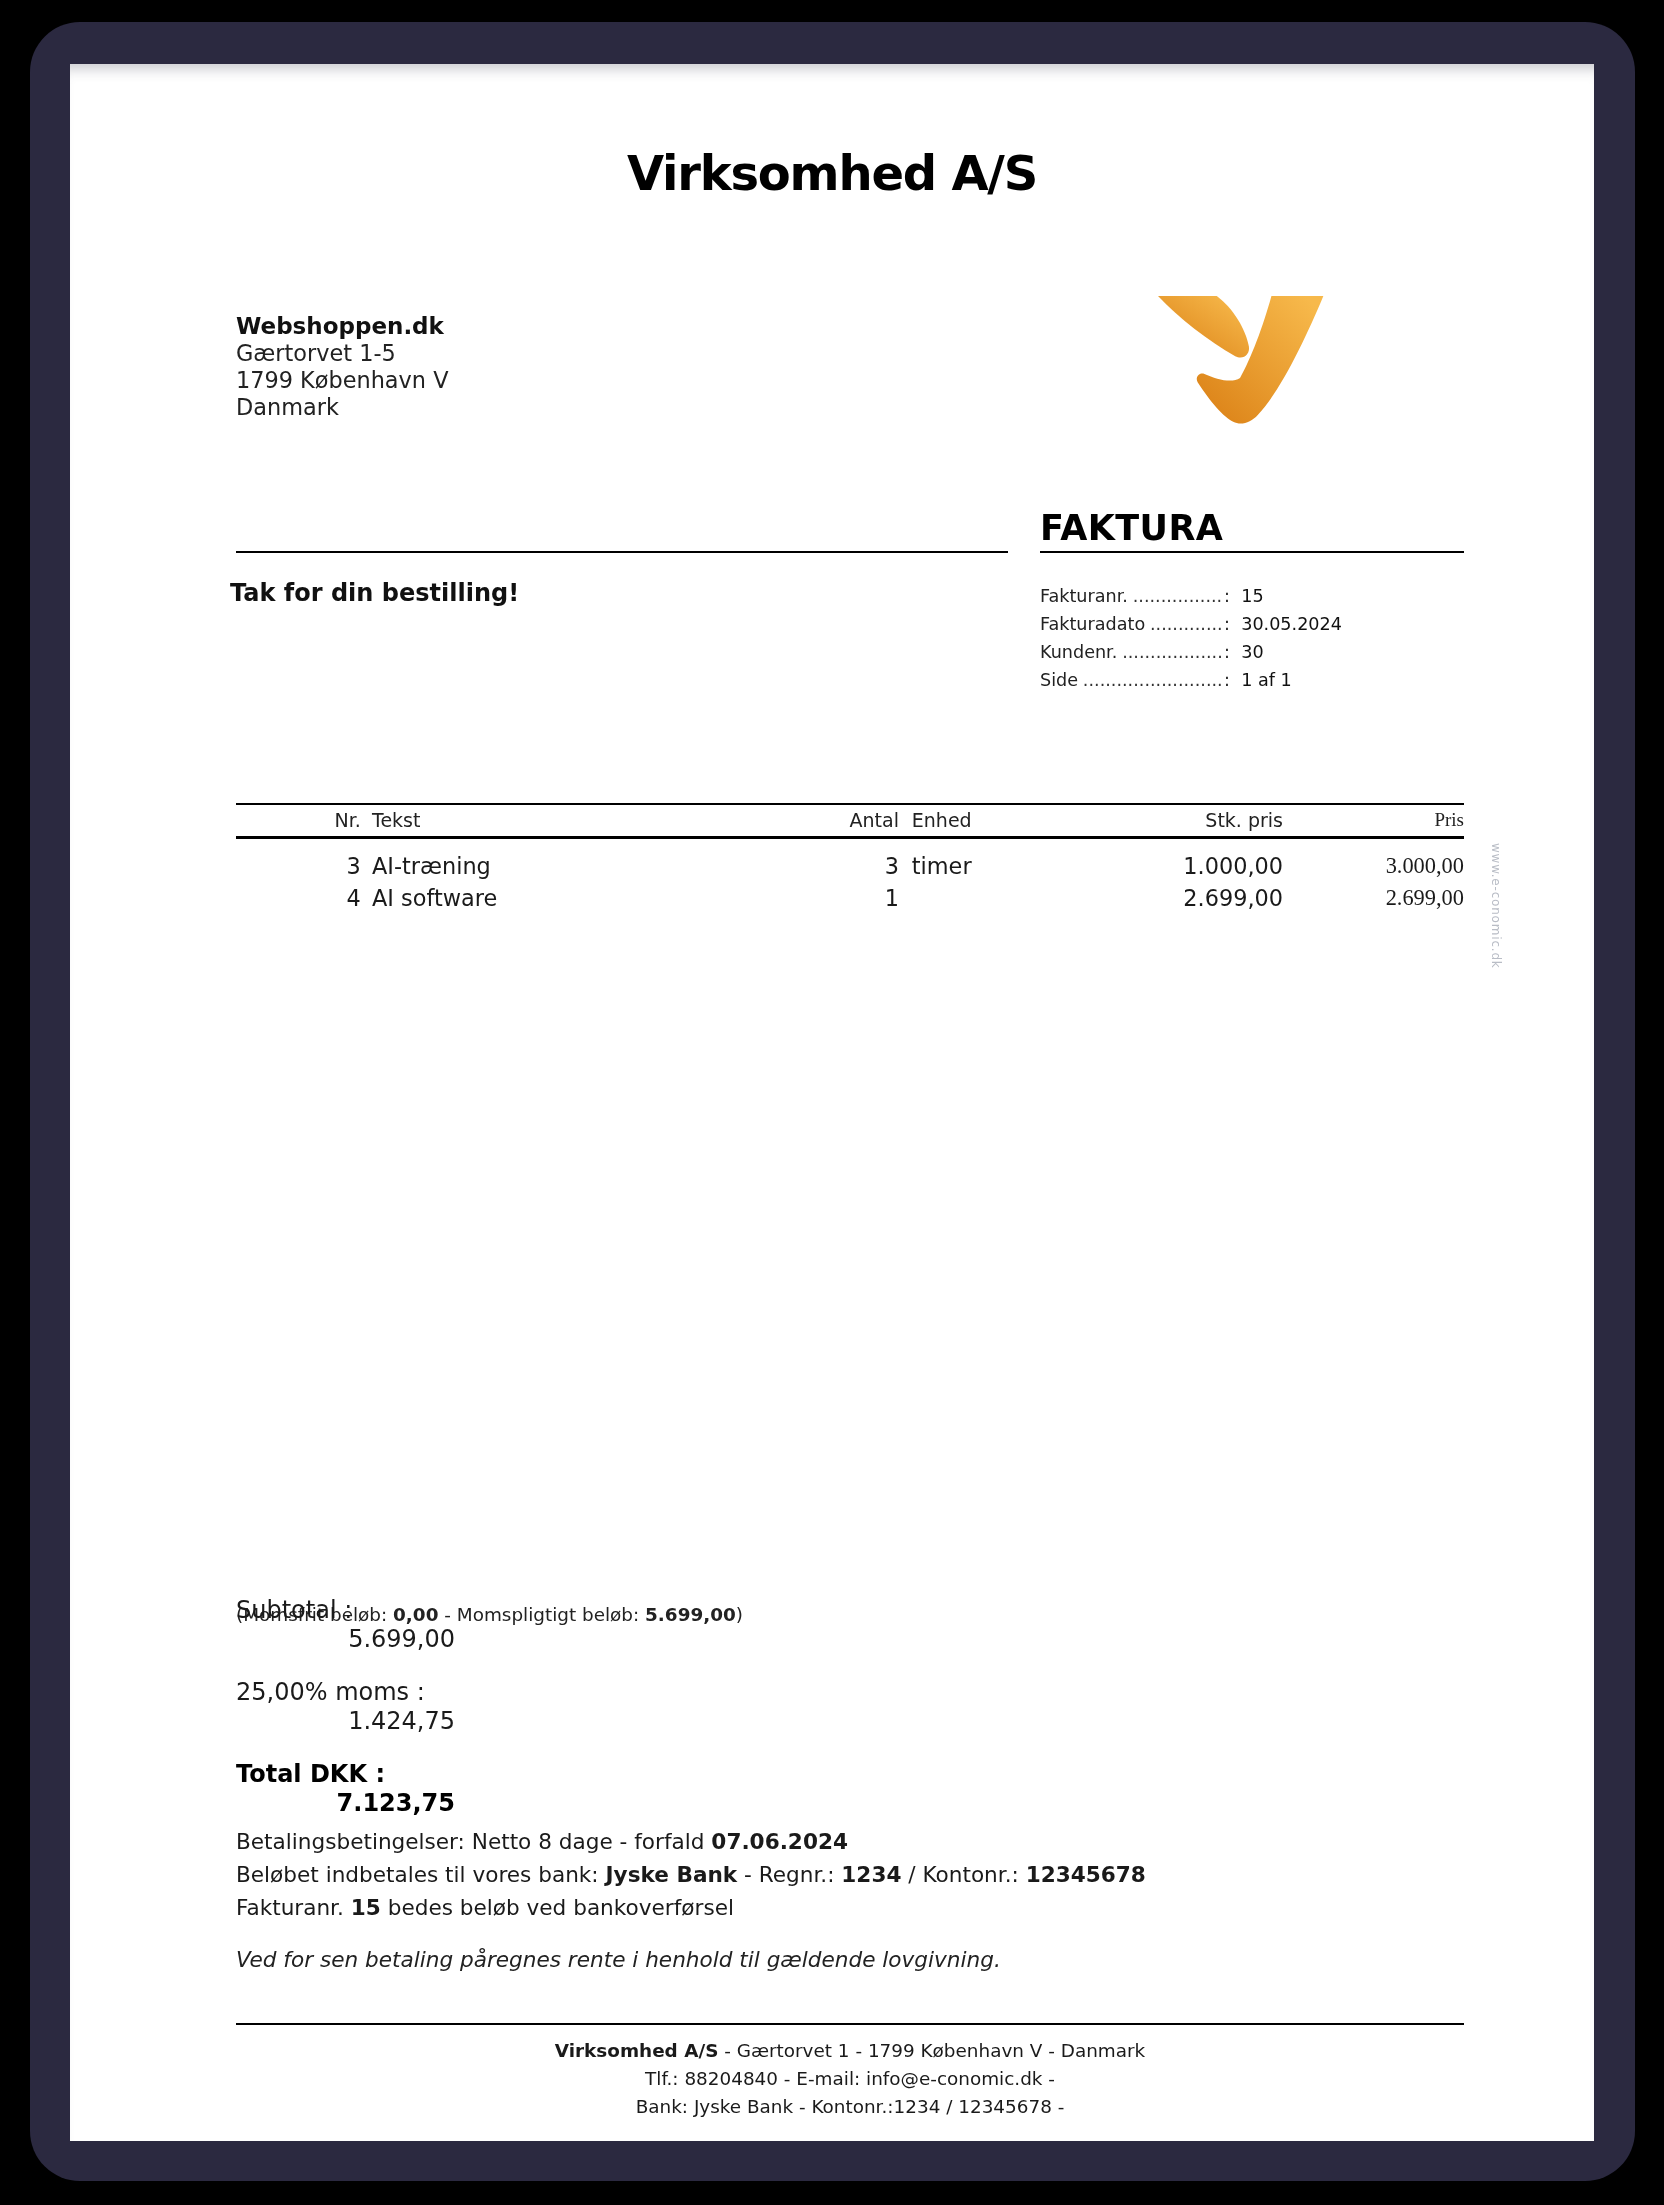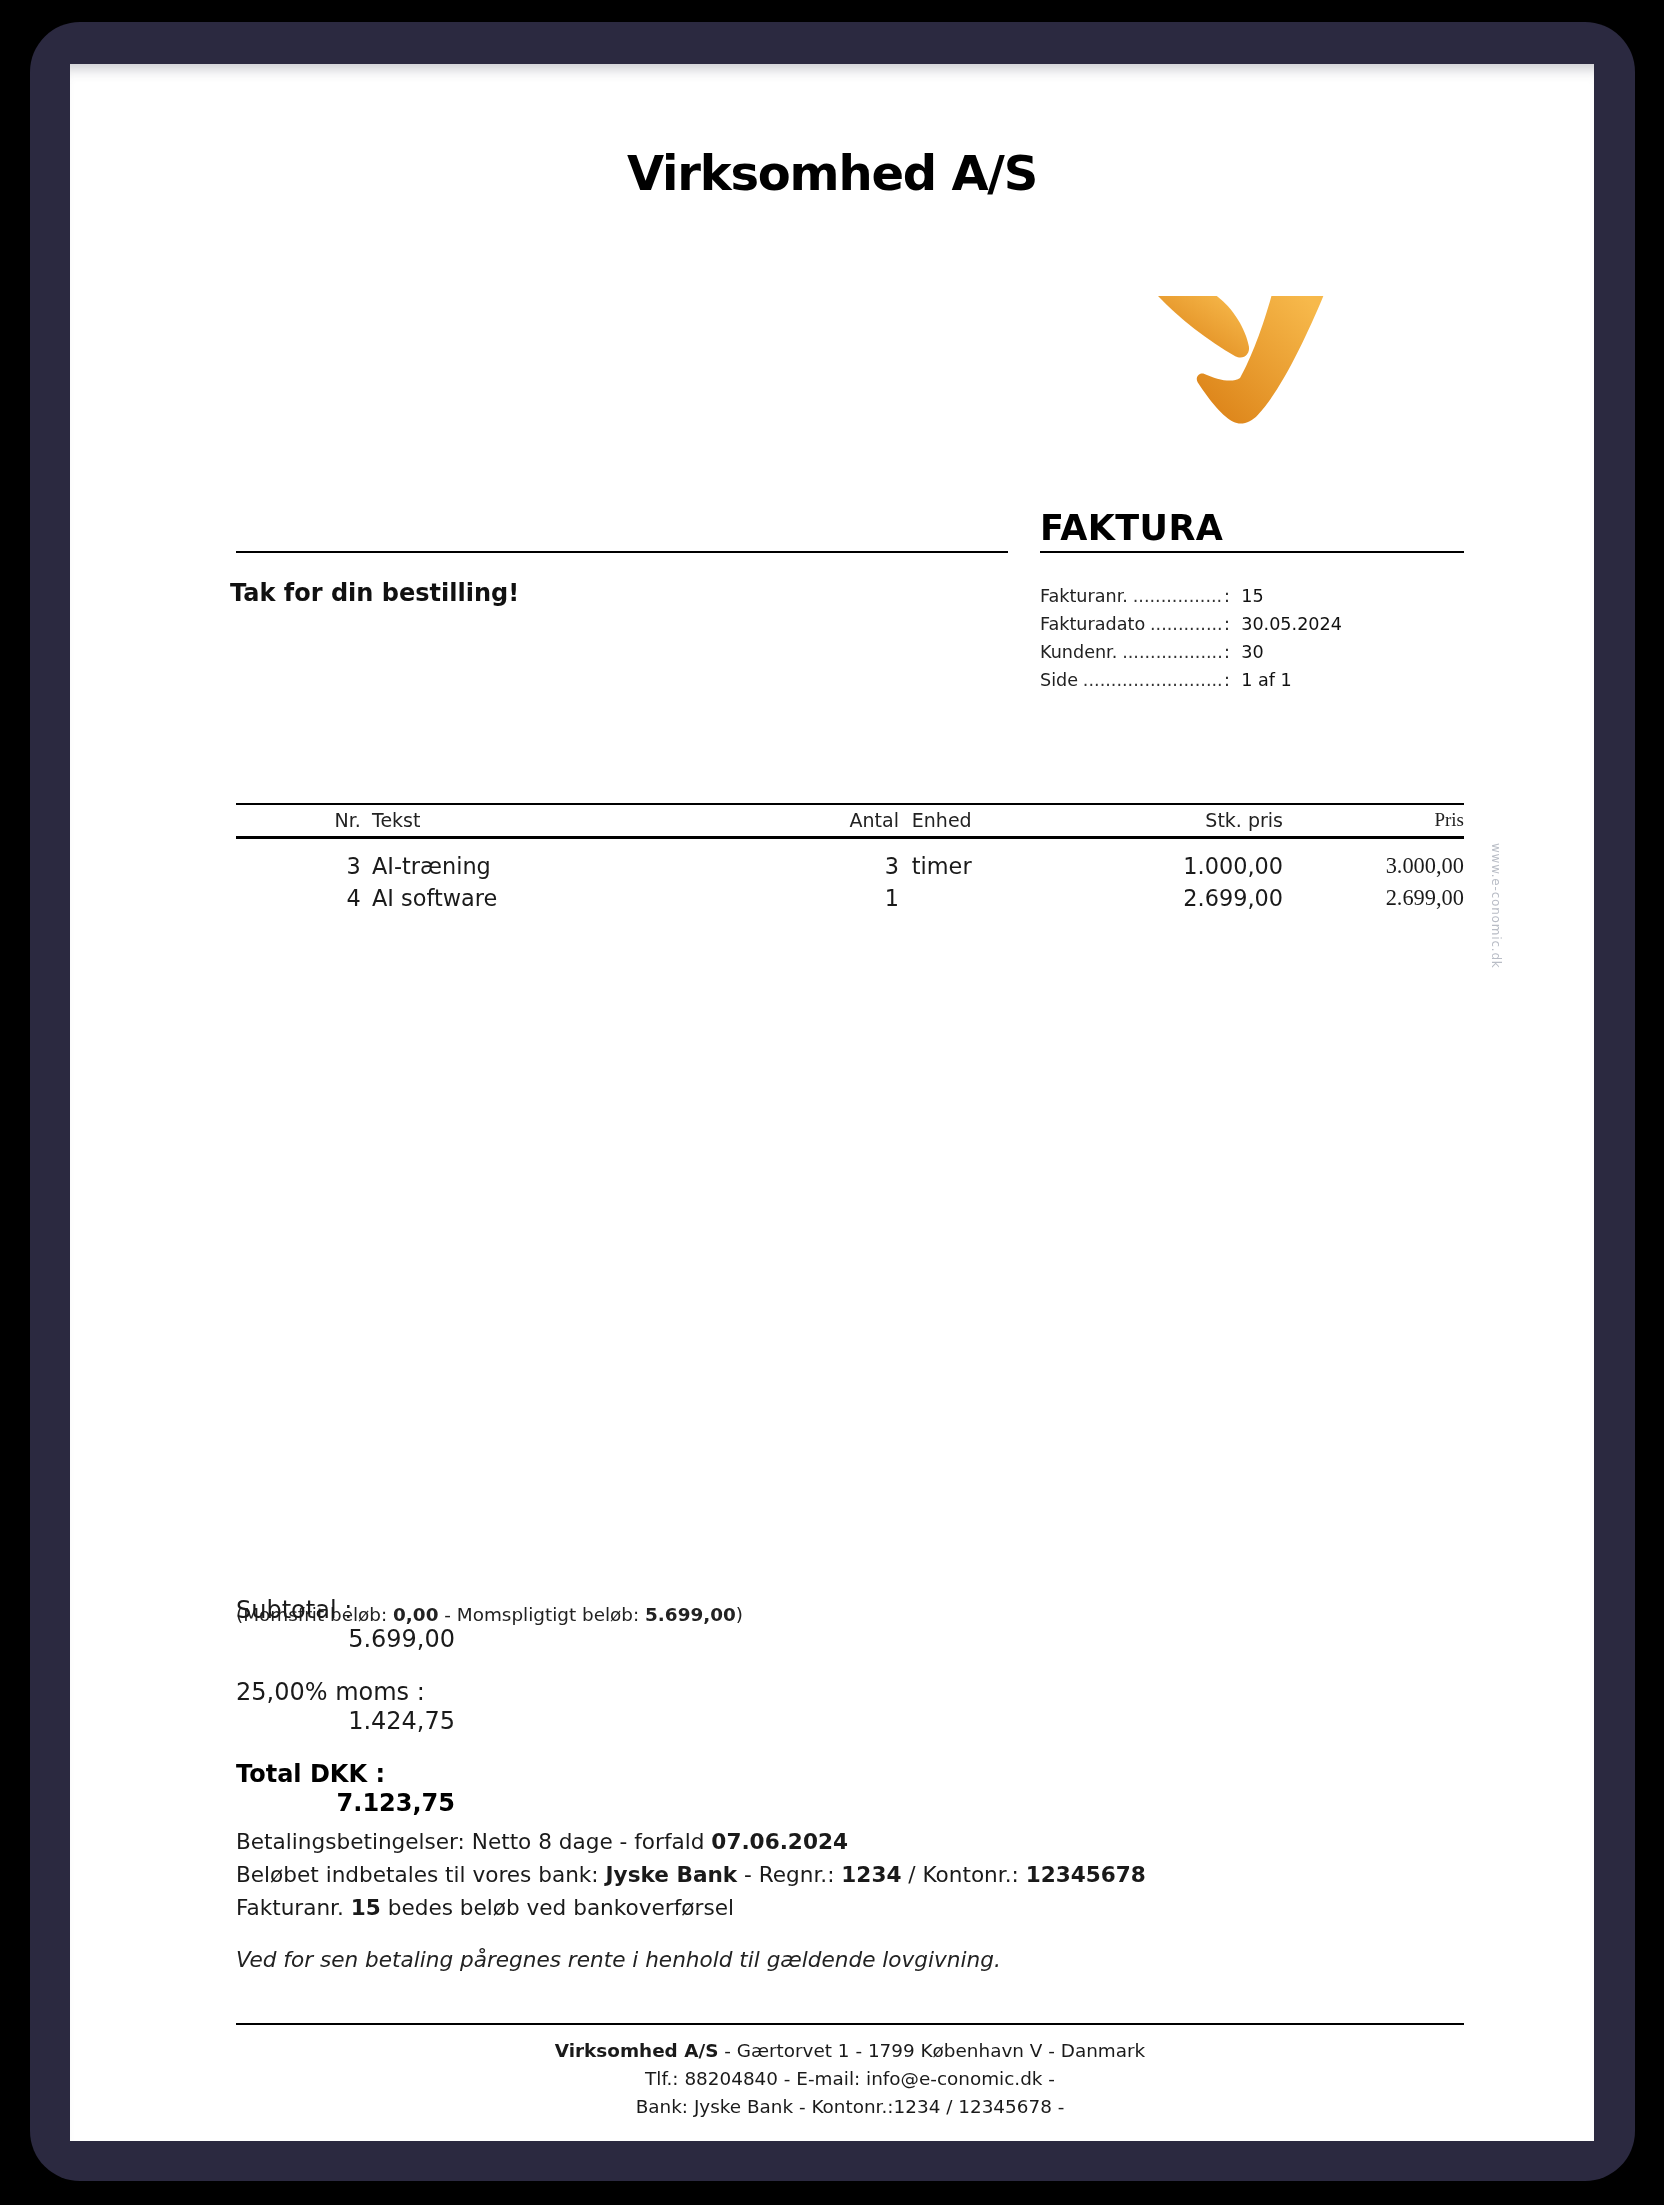--- a/index.html
+++ b/index.html
@@ -93,20 +93,26 @@
 </style>
 </head>
 <body>
 
 <div class="frame" style="background-color: rgb(43, 41, 64);"></div>
 
 <div class="page">
 
   <div class="abs company-title">Virksomhed A/S</div>
 
+  <div class="abs sender">
+    <div class="name">Webshoppen.dk</div>
+    <div>Gærtorvet 1-5</div>
+    <div>1799 København V</div>
+    <div>Danmark</div>
+  </div>
 
   <svg class="abs logo" viewBox="0 0 300 240" aria-hidden="true">
     <defs>
       <linearGradient id="lg" x1="0%" y1="85%" x2="85%" y2="0%">
         <stop offset="0%" style="stop-color: rgb(220, 131, 24);"></stop>
         <stop offset="100%" style="stop-color: rgb(247, 185, 75);"></stop>
       </linearGradient>
     </defs>
     <path fill="url(#lg)" d="M30,22 L116,22 C140,40 158,70 163,96 C165,108 154,116 143,110 C104,88 60,54 30,22 Z"></path>
     <path fill="url(#lg)" d="M196,22 L272,22 C246,84 210,160 176,196 C166,207 152,212 140,206 C126,199 106,176 88,148 C84,141 90,133 98,136 C116,144 138,150 150,142 C166,114 184,66 196,22 Z"></path>

